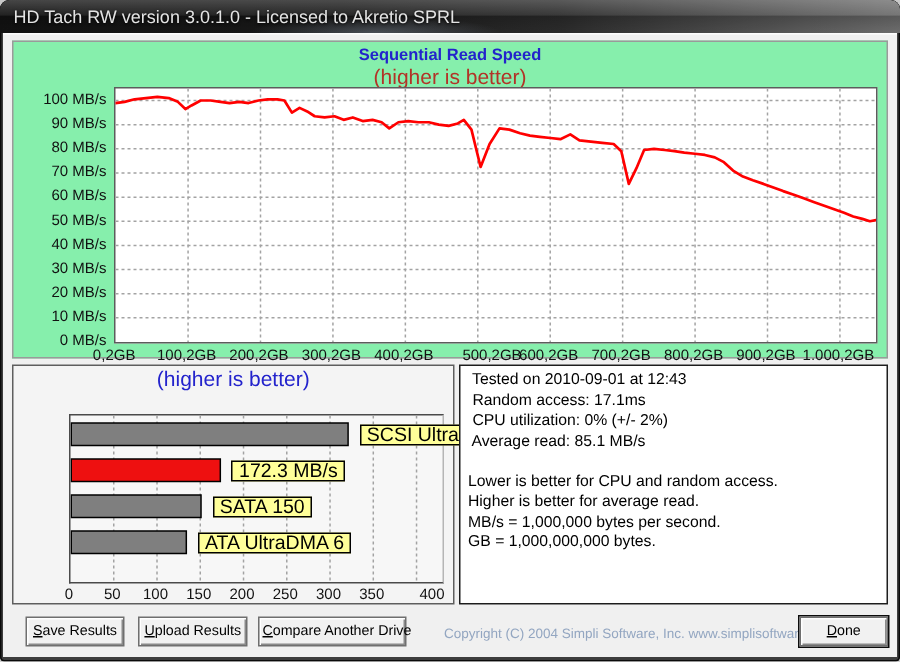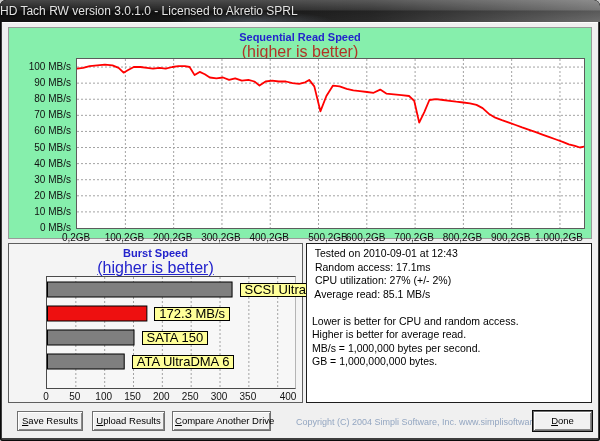--- a/index.html
+++ b/index.html
@@ -12,31 +12,32 @@
   }
   .titlebar {
     position:absolute; top:0; left:0; right:0; height:22px;
     border-radius:6px 6px 0 0;
     background:
       radial-gradient(ellipse 120px 16px at 250px 22px, rgba(190,210,235,0.28), rgba(0,0,0,0) 70%),
       linear-gradient(180deg, rgba(255,255,255,0.22) 0%, rgba(255,255,255,0.07) 45%, rgba(0,0,0,0.18) 50%, rgba(0,0,0,0) 100%),
       linear-gradient(90deg, #121212 0%, #191919 38%, #2b2b2b 62%, #6d6d6d 100%);
     color:#e3e3e3; font-size:12px; line-height:22px;
     text-shadow: 0 1px 2px rgba(0,0,0,0.9);
+    padding-left:9px;
     white-space:nowrap; overflow:hidden;
   }
   .client {
     position:absolute; left:2px; right:2px; top:22px; bottom:3px;
     background:#f0f0f0;
     box-shadow: inset 0 1px 0 #fdfdfd;
   }
   .panel { position:absolute; background:#86efac; }
   .seq-panel { left:6px; top:5px; width:584px; height:212px; border:1px solid #9a9a9a; }
   .chart-title { text-align:center; font-size:11px; margin-top:3px; font-weight:bold; }
-  .chart-subtitle { text-align:center; font-size:16px;text-decoration:underline; }
+  .chart-subtitle { text-align:center; font-size:14px; }
   .seq-plot { position:absolute; left:67px; top:30px; width:509px; height:171px; border:1px solid #5c5c5c; background:#fff; }
   .seq-plot svg { display:block; }
   .axis-label { position:absolute; font-size:10px; color:#111; white-space:nowrap; }
   .ylab { width:58px; text-align:right; }
   .xlab { transform:translateX(-50%); }
   .burst-panel { left:6px; top:221px; width:295px; height:160px; background:#f4f4f4; border:1px solid #5e5e5e; }
   .burst-plot { position:absolute; left:37px; top:32px; width:250px; height:113px; border:1px solid #4a4a4a; border-right-color:#b5b5b5; background:#f7f7f7; }
   .bar-label {
     position:absolute; transform:translateY(-50%);
     background:#ffff99; border:1px solid #000; color:#000;
@@ -118,21 +119,20 @@
           <div class="axis-label xlab" style="left: 301px; top: 204px; padding-left: 36px;">500,2GB</div>
           <div class="axis-label xlab" style="left: 356.811px; top: 204px;">600,2GB</div>
           <div class="axis-label xlab" style="left: 405.097px; top: 204px;">700,2GB</div>
           <div class="axis-label xlab" style="left: 453.382px; top: 204px;">800,2GB</div>
           <div class="axis-label xlab" style="left: 501.668px; top: 204px;">900,2GB</div>
           <div class="axis-label xlab" style="left: 549.954px; top: 204px;">1.000,2GB</div>
         </div>
     </div>
 
     <div class="panel burst-panel">
-      <div class="chart-title" id="burst-title" style="color: rgb(35, 35, 204);">Burst Speed</div>
       <div class="chart-subtitle" id="burst-subtitle" style="color: rgb(35, 35, 204);">(higher is better)</div>
       <div class="burst-plot">
         <svg id="burst-svg" width="248" height="111">
             <line y1="0" y2="111" x1="28.83720930232558" x2="28.83720930232558" stroke="#a3a3a3" stroke-width="1" stroke-dasharray="2,2"></line>
             <line y1="0" y2="111" x1="57.67441860465116" x2="57.67441860465116" stroke="#a3a3a3" stroke-width="1" stroke-dasharray="2,2"></line>
             <line y1="0" y2="111" x1="86.51162790697674" x2="86.51162790697674" stroke="#a3a3a3" stroke-width="1" stroke-dasharray="2,2"></line>
             <line y1="0" y2="111" x1="115.34883720930232" x2="115.34883720930232" stroke="#a3a3a3" stroke-width="1" stroke-dasharray="2,2"></line>
             <line y1="0" y2="111" x1="144.18604651162792" x2="144.18604651162792" stroke="#a3a3a3" stroke-width="1" stroke-dasharray="2,2"></line>
             <line y1="0" y2="111" x1="173.02325581395348" x2="173.02325581395348" stroke="#a3a3a3" stroke-width="1" stroke-dasharray="2,2"></line>
             <line y1="0" y2="111" x1="201.86046511627907" x2="201.86046511627907" stroke="#a3a3a3" stroke-width="1" stroke-dasharray="2,2"></line>
@@ -158,21 +158,21 @@
           <div class="axis-label xlab" style="left: 181.186px; top: 147px;">250</div>
           <div class="axis-label xlab" style="left: 210.023px; top: 147px;">300</div>
           <div class="axis-label xlab" style="left: 238.86px; top: 147px;">350</div>
           <div class="axis-label xlab" style="left: 279px; top: 147px;">400</div>
         </div>
     </div>
 
     <div class="panel info-panel">
       <div class="info-line"> Tested on 2010-09-01 at 12:43</div>
       <div class="info-line"> Random access: 17.1ms</div>
-      <div class="info-line"> CPU utilization: 27% (+/- 2%)</div>
+      <div class="info-line"> CPU utilization: 0% (+/- 2%)</div>
       <div class="info-line"> Average read: 85.1 MB/s</div>
       <div class="info-line"></div>
       <div class="info-line">Lower is better for CPU and random access.</div>
       <div class="info-line">Higher is better for average read.</div>
       <div class="info-line">MB/s = 1,000,000 bytes per second.</div>
       <div class="info-line">GB = 1,000,000,000 bytes.</div>
     </div>
 
     <div class="footer">
       <button class="btn" style="left:15px; width:66px;"><u>S</u>ave Results</button>

